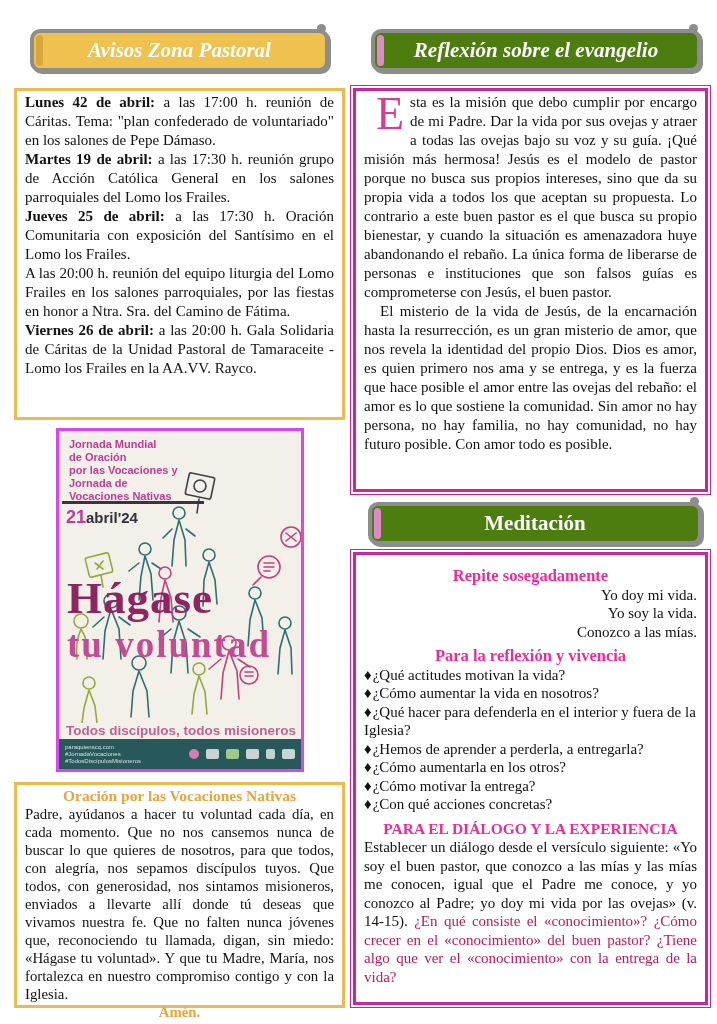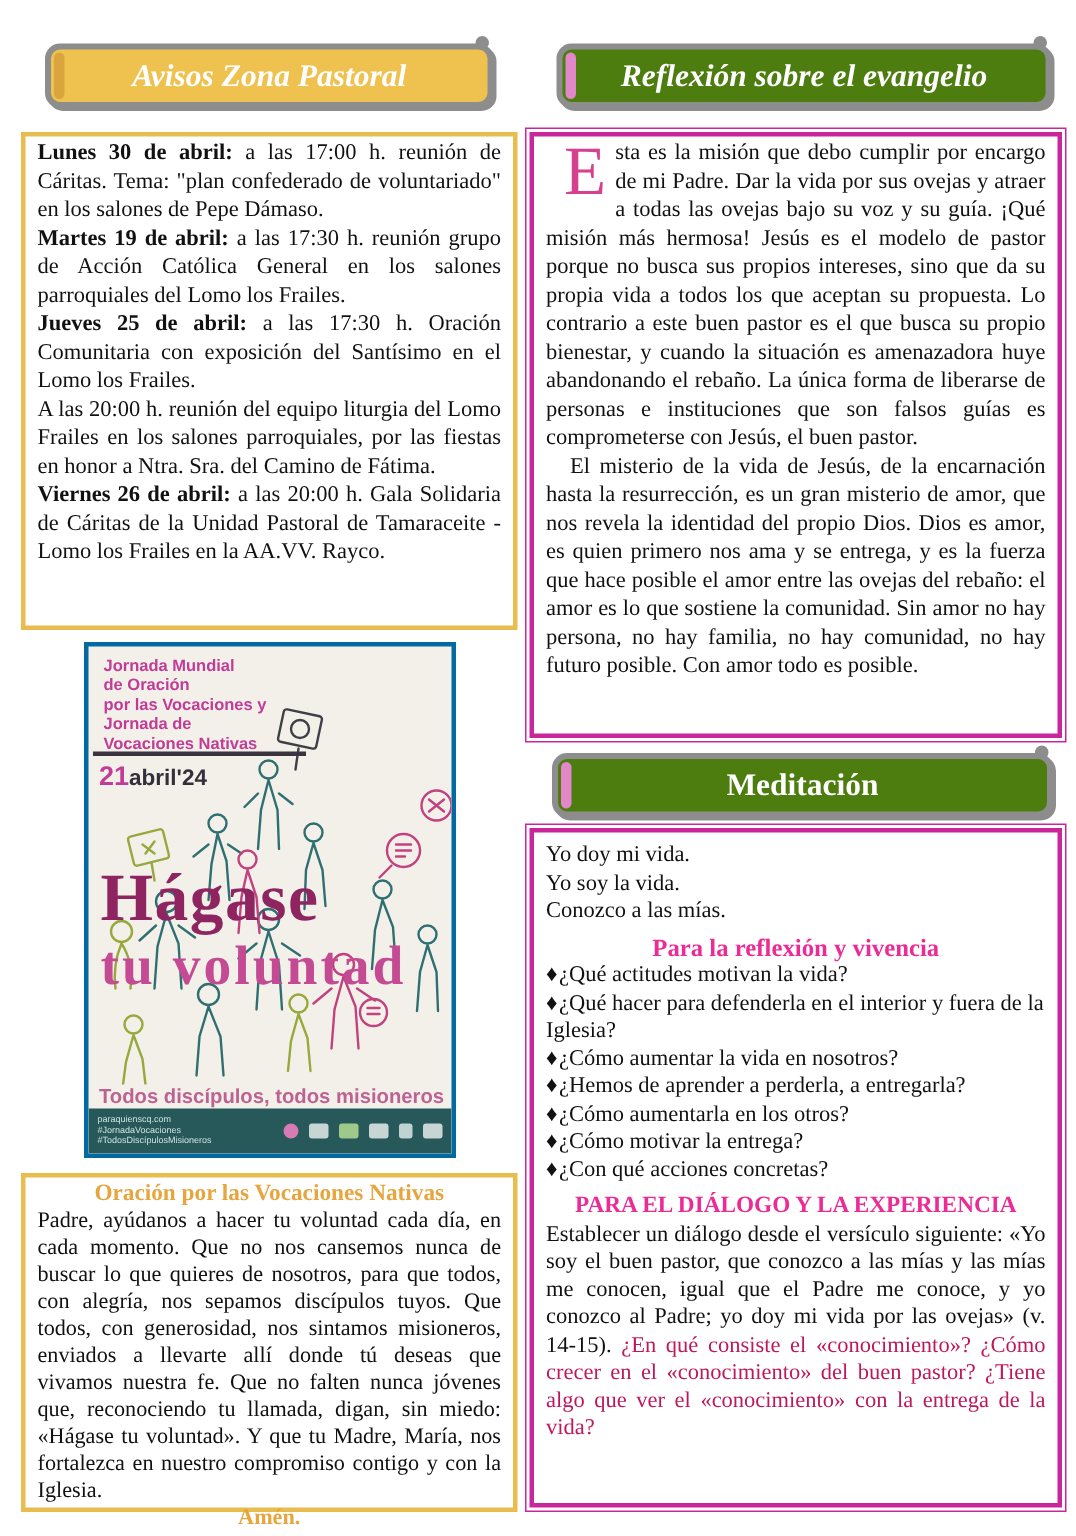--- a/index.html
+++ b/index.html
@@ -41,29 +41,29 @@
   .prayer-amen { color:#e7a53d; font-weight:bold; text-align:center; }
   .box-reflex { left:353px; top:88px; width:355px; height:404px; padding:2px 8px; font-size:15px; line-height:19px; text-align:justify; }
   .dropcap {
     float:left; font-size:46px; line-height:36px; color:#d5408f;
     margin:3px 6px 0 12px; font-family:"Liberation Serif", serif;
   }
   .p2 { text-indent:16px; }
   .box-medit { left:353px; top:552px; width:355px; height:453px; padding:6px 8px; font-size:15px; line-height:18.5px; }
   .m-head { color:#ec2c96; font-weight:bold; text-align:center; font-size:16.5px; margin-top:6px; }
   .m-head.caps { font-size:15.5px; }
-  .repite-line { text-align:left; }
+  .repite-line { text-align:right; }
   .q { text-align:left; }
   .q .diamond { color:#111; margin-right:1px; }
   .dialogo { text-align:justify; }
   .dialogo .mag { color:#be185d; }
   
   .poster {
     position:absolute; left:56px; top:428px; width:248px; height:344px;
-    border:3px solid #0369a1; background:#f3f0e9; overflow:hidden;padding-left:15px;
+    border:3px solid #d946ef; background:#f3f0e9; overflow:hidden;padding-left:15px;
   }
   .poster-head { position:absolute; left:10px; top:7px; z-index:3;
     font-family:"Liberation Sans", sans-serif; font-weight:bold; font-size:11px; line-height:13px; color:#c03c96; }
   .poster-dateline { position:absolute; left:3px; top:70px; width:142px; height:3px; background:#3a3440; z-index:3; }
   .poster-date { position:absolute; left:7px; top:76px; z-index:3; font-family:"Liberation Sans", sans-serif; font-weight:bold; }
   .poster-date .num { color:#c03c96; font-size:18px; }
   .poster-date .rest { color:#33303b; font-size:15px; }
   .crowd { position:absolute; left:0; top:40px; width:242px; height:252px; z-index:1; }
   .poster-title1 { position:absolute; left:8px; top:144px; z-index:4;
     font-family:"Liberation Serif", serif; font-weight:bold; font-size:45px; line-height:46px; color:#8e2560; letter-spacing:1px; }
@@ -84,21 +84,21 @@
 <body>
 
 <div id="page">
 
   <div class="banner banner--gold banner-left">
     <span>Avisos Zona Pastoral</span>
   </div>
 
   <div class="ybox box-avisos">
 
-      <p class="aviso"><b>Lunes 30 de abril:</b><span> a las 17:00 h. reunión de Cáritas. Tema: "plan confederado de voluntariado" en los salones de Pepe Dámaso.</span></p>
+      <p class="aviso"><b>Lunes 42 de abril:</b><span> a las 17:00 h. reunión de Cáritas. Tema: "plan confederado de voluntariado" en los salones de Pepe Dámaso.</span></p>
 
       <p class="aviso"><b>Martes 19 de abril:</b><span> a las 17:30 h. reunión grupo de Acción Católica General en los salones parroquiales del Lomo los Frailes.</span></p>
 
       <p class="aviso"><b>Jueves 25 de abril:</b><span> a las 17:30 h. Oración Comunitaria con exposición del Santísimo en el Lomo los Frailes.</span></p>
 
       <p class="aviso"><b></b><span>A las 20:00 h. reunión del equipo liturgia del Lomo Frailes en los salones parroquiales, por las fiestas en honor a Ntra. Sra. del Camino de Fátima.</span></p>
 
       <p class="aviso"><b>Viernes 26 de abril:</b><span> a las 20:00 h. Gala Solidaria de Cáritas de la Unidad Pastoral de Tamaraceite - Lomo los Frailes en la AA.VV. Rayco.</span></p>
     </div>
 
@@ -198,34 +198,35 @@
   <div class="mbox box-reflex">
     <p><span class="dropcap">E</span><span>sta es la misión que debo cumplir por encargo de mi Padre. Dar la vida por sus ovejas y atraer a todas las ovejas bajo su voz y su guía. ¡Qué misión más hermosa! Jesús es el modelo de pastor porque no busca sus propios intereses, sino que da su propia vida a todos los que aceptan su propuesta. Lo contrario a este buen pastor es el que busca su propio bienestar, y cuando la situación es amenazadora huye abandonando el rebaño. La única forma de liberarse de personas e instituciones que son falsos guías es comprometerse con Jesús, el buen pastor.</span></p>
     <p class="p2">El misterio de la vida de Jesús, de la encarnación hasta la resurrección, es un gran misterio de amor, que nos revela la identidad del propio Dios. Dios es amor, es quien primero nos ama y se entrega, y es la fuerza que hace posible el amor entre las ovejas del rebaño: el amor es lo que sostiene la comunidad. Sin amor no hay persona, no hay familia, no hay comunidad, no hay futuro posible. Con amor todo es posible.</p>
   </div>
 
   <div class="banner banner--magenta upright banner-medit">
     <span>Meditación</span>
   </div>
 
   <div class="mbox box-medit">
+    <div class="m-head">Repite sosegadamente</div>
     <div>
 
     <div class="repite-line">Yo doy mi vida.</div>
         <div class="repite-line">Yo soy la vida.</div>
         <div class="repite-line">Conozco a las mías.</div>
       </div>
     <div class="m-head">Para la reflexión y vivencia</div>
     <div>
 
         <div class="q"><span class="diamond">♦</span><span>¿Qué actitudes motivan la vida?</span></div>
 
+        <div class="q"><span class="diamond">♦</span><span>¿Cómo aumentar la vida en nosotros?</span></div>
+
         <div class="q"><span class="diamond">♦</span><span>¿Qué hacer para defenderla en el interior y fuera de la Iglesia?</span></div>
-
-        <div class="q"><span class="diamond">♦</span><span>¿Cómo aumentar la vida en nosotros?</span></div>
 
         <div class="q"><span class="diamond">♦</span><span>¿Hemos de aprender a perderla, a entregarla?</span></div>
 
         <div class="q"><span class="diamond">♦</span><span>¿Cómo aumentarla en los otros?</span></div>
 
         <div class="q"><span class="diamond">♦</span><span>¿Cómo motivar la entrega?</span></div>
 
         <div class="q"><span class="diamond">♦</span><span>¿Con qué acciones concretas?</span></div>
       </div>
     <div class="m-head caps">PARA EL DIÁLOGO Y LA EXPERIENCIA</div>

